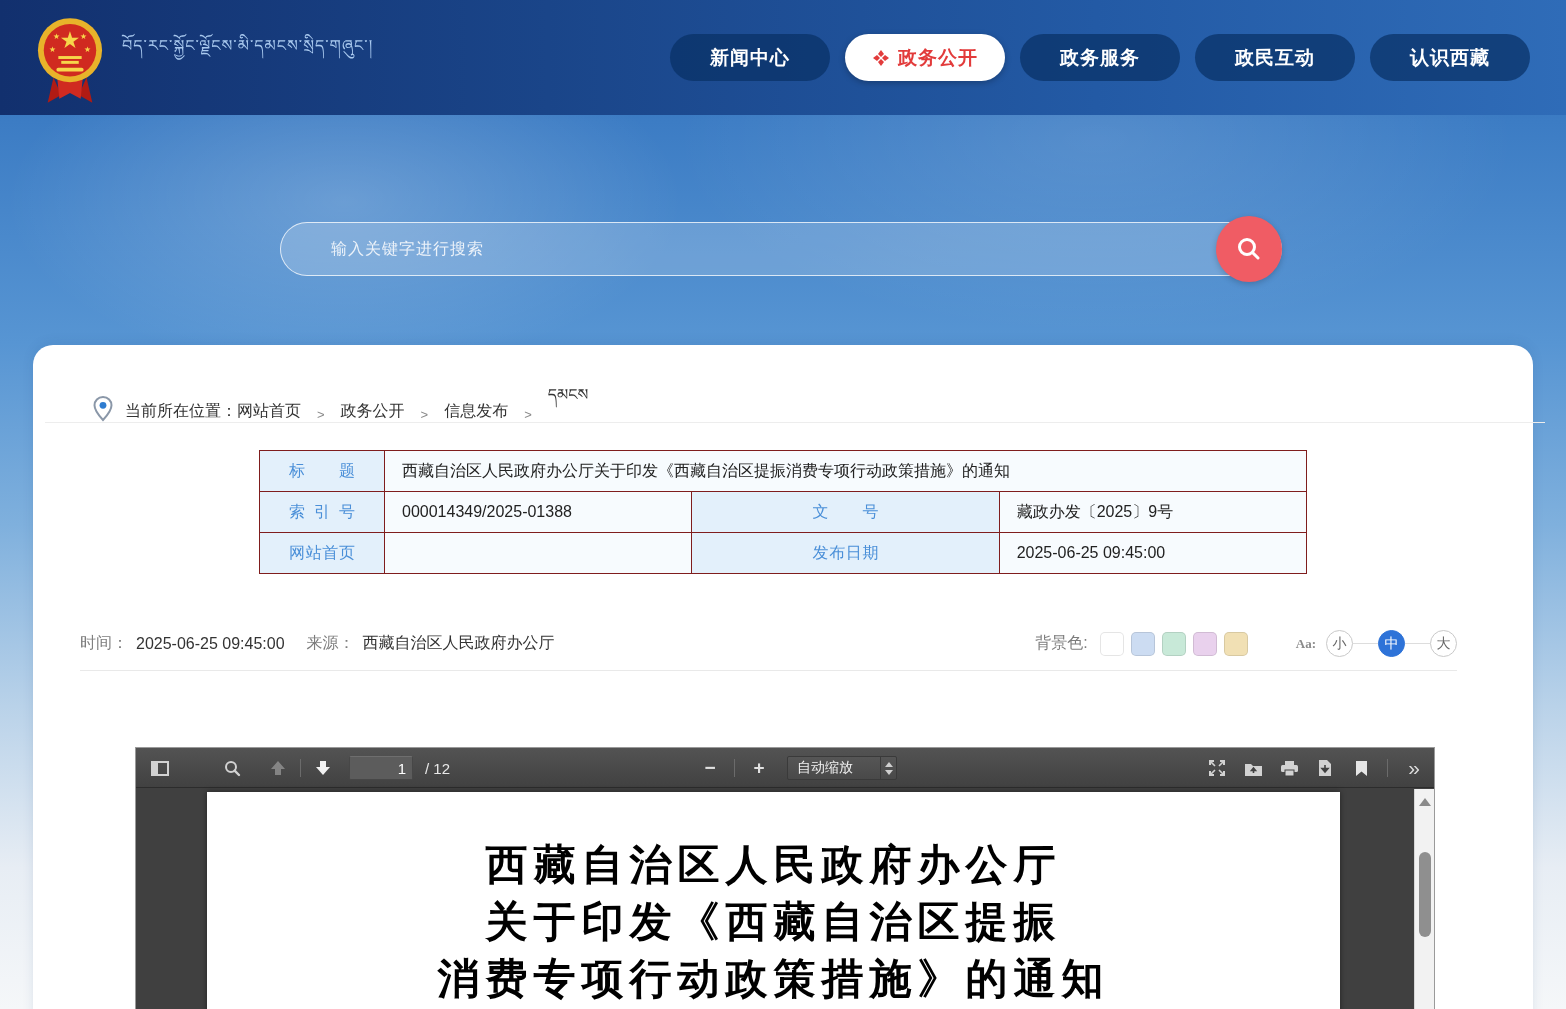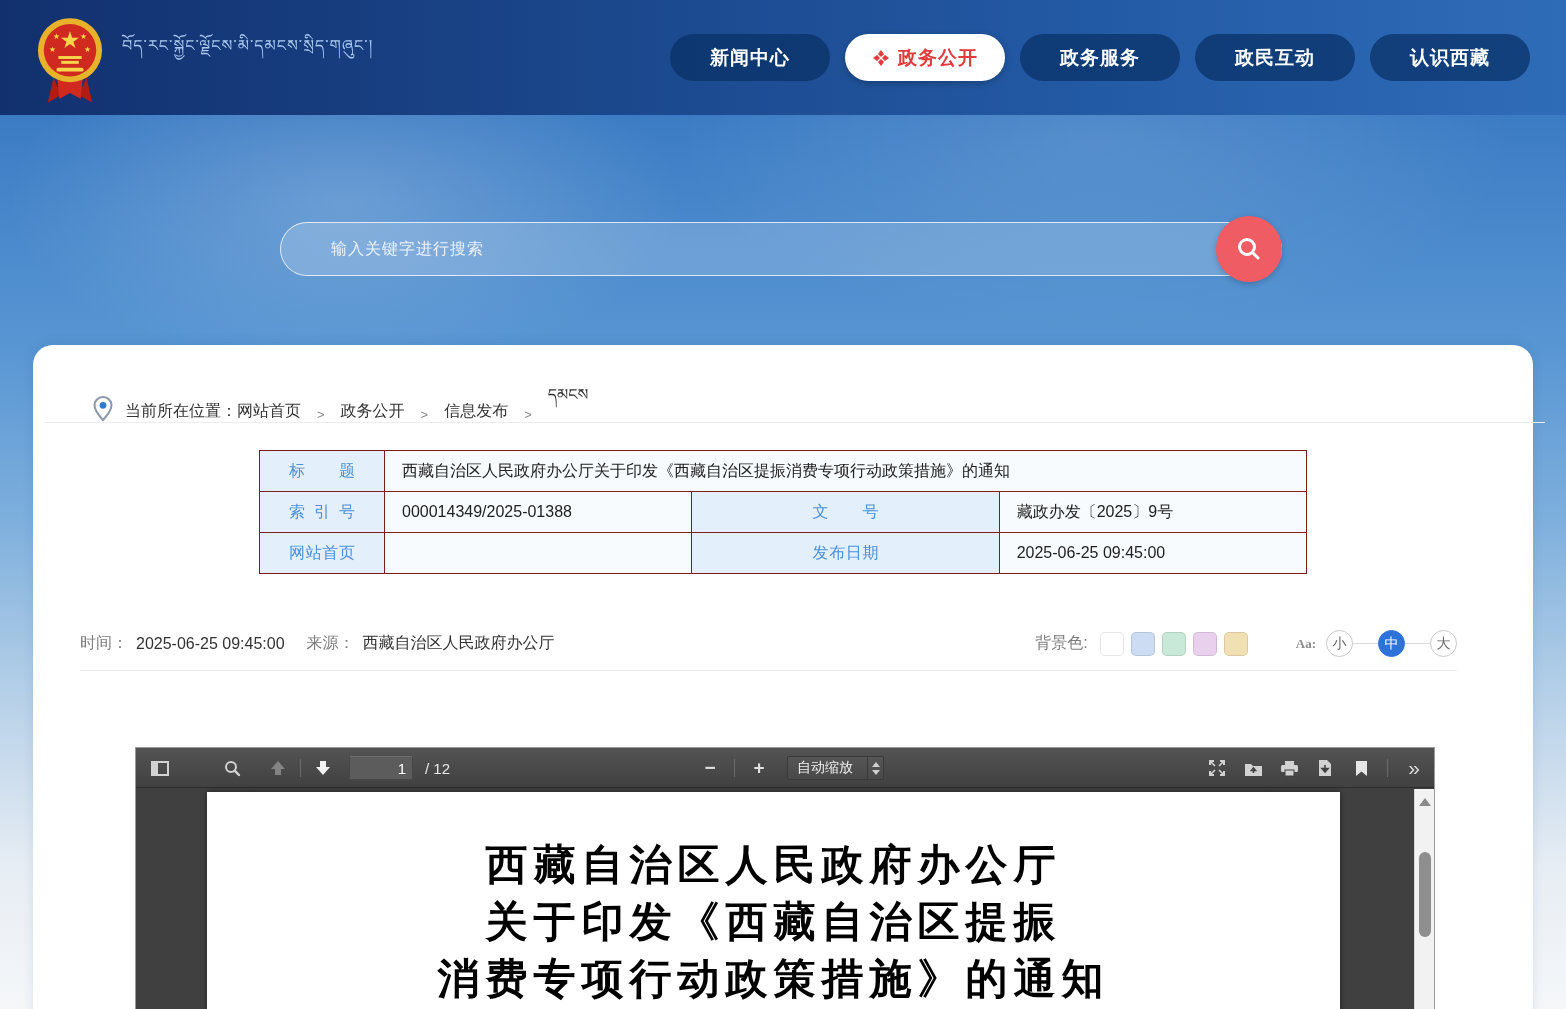--- a/index.html
+++ b/index.html
@@ -75,21 +75,21 @@
     border-bottom:1px solid #2c2c2c; color:#d5d5d5; }
   .tb-left,.tb-center,.tb-right { position:absolute; top:0; height:40px; display:flex; align-items:center; }
   .tb-left { left:10px; gap:4px; } .tb-center { left:560px; gap:6px; } .tb-right { right:6px; gap:8px; }
   .tb-btn { width:28px; height:26px; display:flex; align-items:center; justify-content:center; border-radius:2px; cursor:pointer; }
   .tb-btn.disabled { opacity:.45; cursor:default; }
   .tb-divider { width:1px; height:18px; background:#6b6b6b; margin:0 4px; }
   .page-input { width:64px; height:24px; background:#5c5c5c; border:1px solid #474747; border-top-color:#6e6e6e;
     border-radius:2px; color:#fff; font-size:15px; text-align:right; padding-right:6px; outline:none; margin-left:8px; }
   .page-total { margin-left:8px; font-size:15px; color:#e8e8e8; }
   .glyph-btn { font-size:19px; color:#e0e0e0; font-weight:bold; }
-  .zoom-select { margin-left:8px; width:97px; height:24px; background:linear-gradient(#565656,#494949);
+  .zoom-select { margin-left:8px; width:110px; height:24px; background:linear-gradient(#565656,#494949);
     border:1px solid #3a3a3a; border-radius:2px; display:flex; align-items:center; cursor:pointer; }
   .zoom-select .z-label { flex:1; font-size:14px; color:#f0f0f0; padding-left:9px; }
   .zoom-select .z-spin { width:16px; height:100%; border-left:1px solid #3a3a3a; display:flex; flex-direction:column;
     align-items:center; justify-content:center; gap:3px; }
   .tri-up { width:0; height:0; border-left:4px solid transparent; border-right:4px solid transparent; border-bottom:5px solid #cfcfcf; }
   .tri-down { width:0; height:0; border-left:4px solid transparent; border-right:4px solid transparent; border-top:5px solid #cfcfcf; }
   .chevrons { font-size:21px; color:#dcdcdc; }
 
   .pdf-content { position:absolute; left:0; right:20px; top:41px; bottom:0; }
   .pdf-page { margin-left:71px; margin-top:3px; width:1133px; height:600px; background:#fff;

